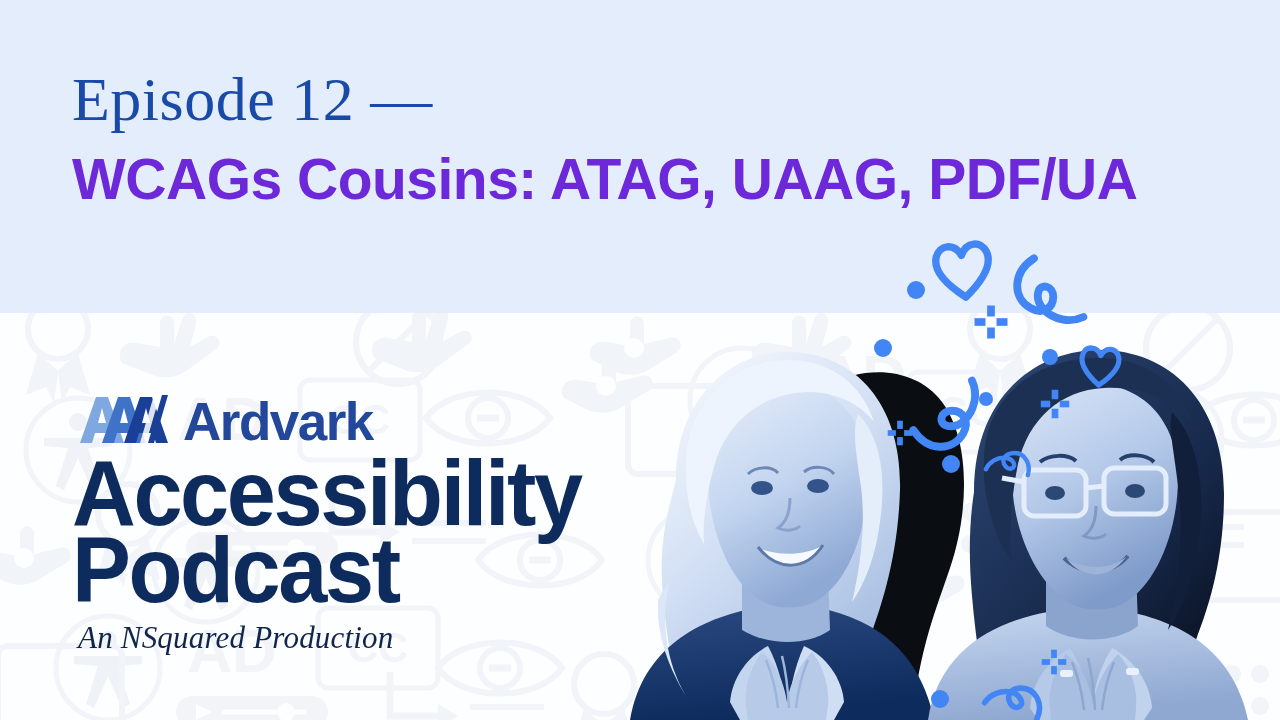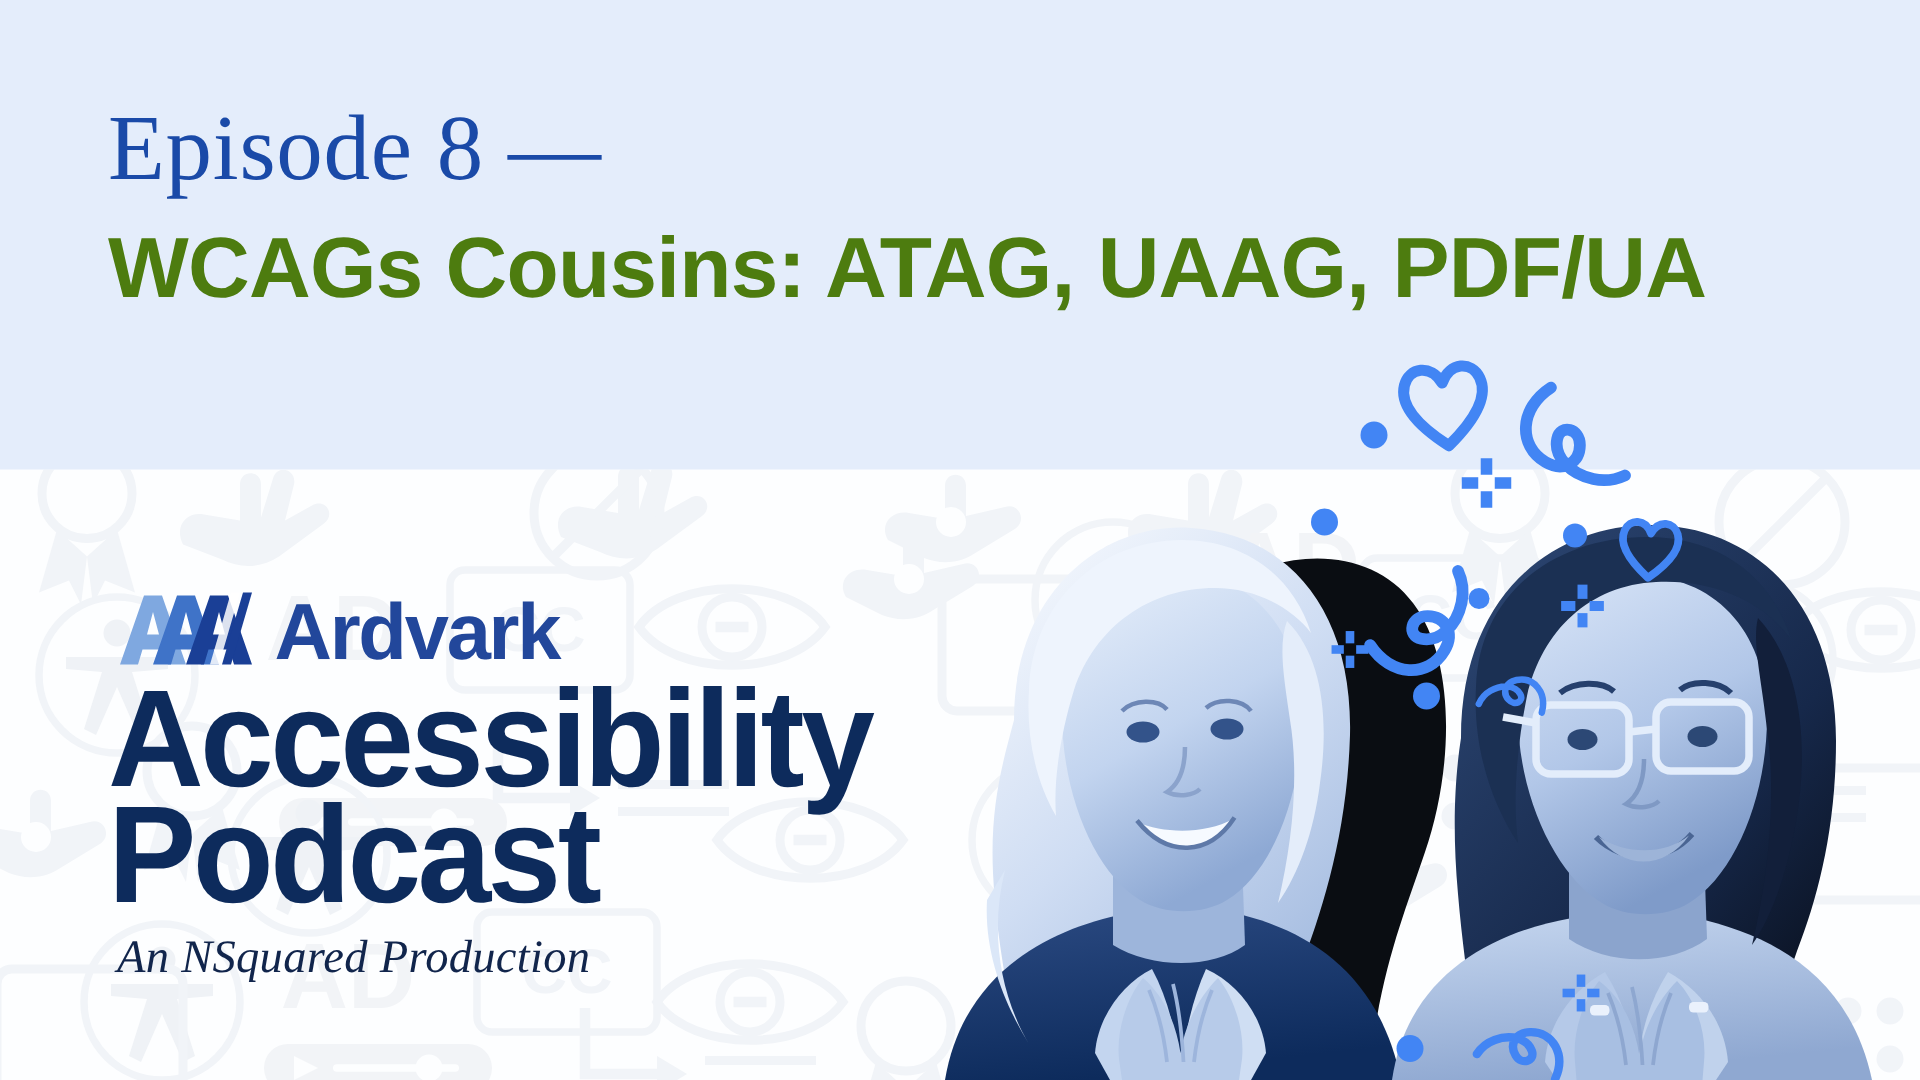--- a/index.html
+++ b/index.html
@@ -38,21 +38,21 @@
     white-space: nowrap;
     line-height: 1;
   }
   .episode-title {
     position: absolute;
     left: 72px;
     top: 150px;
     font-family: "Liberation Sans", sans-serif;
     font-size: 57px;
     font-weight: bold;
-    color: #4d7c0f;
+    color: #6d28d9;
     letter-spacing: -0.5px;
     white-space: nowrap;
     line-height: 1.05;
   }
 
   
   .lower-bg {
     position: absolute;
     left: 0; top: 313px;
     width: 1280px;
@@ -278,21 +278,21 @@
       <use href="#wm-arrow" x="430" y="700"></use>
       <use href="#wm-eye" x="500" y="668"></use>
       <use href="#wm-ribbon" x="604" y="700"></use>
       <use href="#wm-monitor" x="60" y="690"></use>
       <use href="#wm-hand" x="700" y="672"></use>
       <use href="#wm-braille" x="1222" y="690"></use>
     </svg>
   </div>
 
   <div class="header-band">
-    <div class="episode-label">Episode 8 —</div>
+    <div class="episode-label">Episode 12 —</div>
     <div class="episode-title">WCAGs Cousins: ATAG, UAAG, PDF/UA</div>
   </div>
 
   <div class="photos">
 
     <svg class="host-photo host-a" viewBox="0 0 380 390" xmlns="http://www.w3.org/2000/svg">
       <defs>
         <linearGradient id="skinA" x1="0" y1="0" x2="0.4" y2="1">
           <stop offset="0%" stop-color="#e8f0fb"></stop>
           <stop offset="55%" stop-color="#c2d4ef"></stop>

